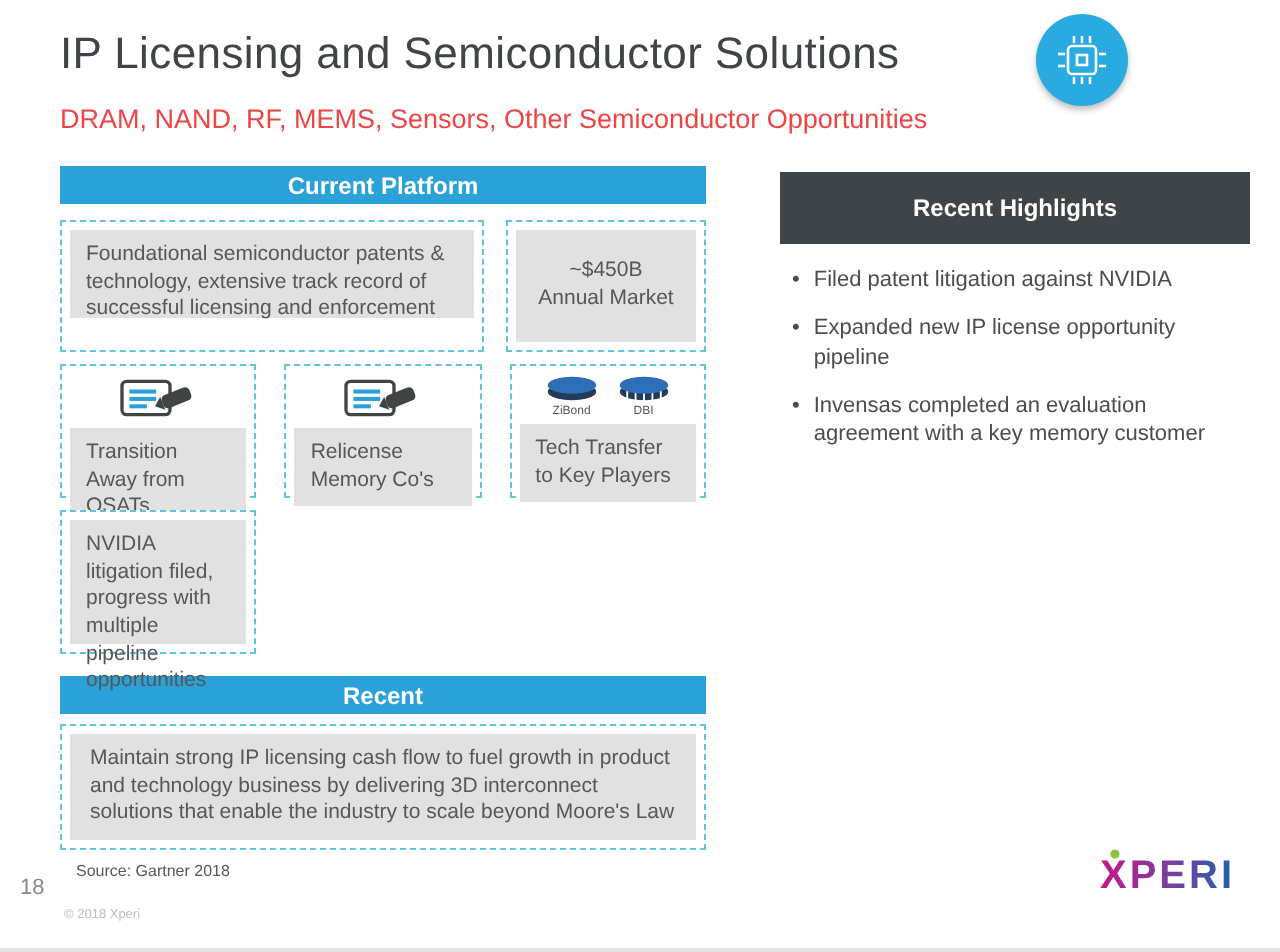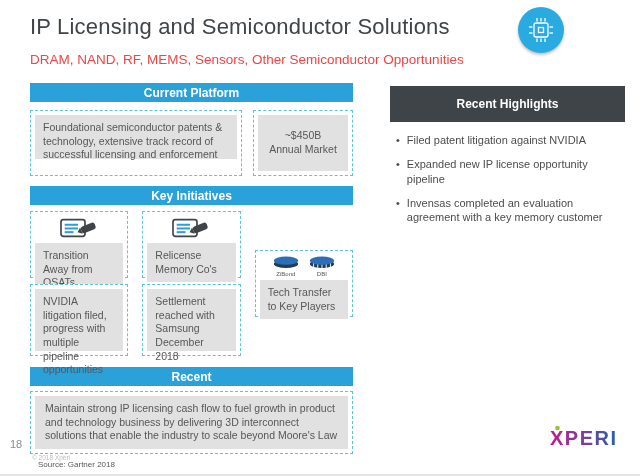--- a/index.html
+++ b/index.html
@@ -33,21 +33,21 @@
   .gray { background:#e1e1e1; color:#575757; font-size:10.5px; line-height:1.3; padding:6px 8px; }
   .center { text-align:center; }
 
   .cp-row { display:flex; gap:11px; margin-top:8px; }
   .cp-wide { flex:1; }
   .cp-wide .gray { height:44px; }
   .cp-narrow { width:100px; }
   .cp-narrow .gray { height:56px; display:flex; align-items:center; justify-content:center; white-space:pre-line; }
 
   .bar.ki { margin-top:10px; }
-  .ki-grid { display:flex; gap:14px; margin-top:6px;align-items:center; }
+  .ki-grid { display:flex; gap:14px; margin-top:6px; }
   .ki-col { flex:1; display:flex; flex-direction:column; }
   .ki-upper { height:67px; display:flex; flex-direction:column; }
   .icon-row { height:26px; display:flex; align-items:center; justify-content:center; gap:8px; }
   .wafer-wrap { display:flex; flex-direction:column; align-items:center; }
   .wafer-label { font-size:6px; color:#575757; margin-top:1px; }
   .ki-upper .gray { flex:1; margin-top:3px; }
   .ki-lower { height:72px; margin-top:6px; }
   .ki-lower .gray { height:100%; }
 
   .bar.vision { margin-top:11px; }
@@ -98,21 +98,20 @@
     <div class="cp-row">
       <div class="dashed cp-wide">
         <div class="gray">Foundational semiconductor patents &amp; technology, extensive track record of successful licensing and enforcement</div>
       </div>
       <div class="dashed cp-narrow">
         <div class="gray center">~$450B
 Annual Market</div>
       </div>
     </div>
 
-    <div class="bar blue ki">Key Initiatives</div>
     <div class="ki-grid">
 
       <div class="ki-col">
         <div class="dashed ki-upper">
           <div class="icon-row">
             <svg width="40" height="24" viewBox="0 0 42 26" aria-hidden="true">
               <rect x="1.5" y="4" width="26" height="18" rx="2.5" fill="#ffffff" stroke="#3f4449" stroke-width="1.8"></rect>
               <line x1="5.5" y1="9.5" x2="20" y2="9.5" stroke="#2aa1d9" stroke-width="2.2"></line>
               <line x1="5.5" y1="13.5" x2="20" y2="13.5" stroke="#2aa1d9" stroke-width="2.2"></line>
               <line x1="5.5" y1="17.5" x2="15" y2="17.5" stroke="#2aa1d9" stroke-width="2.2"></line>
@@ -137,23 +136,20 @@
               <line x1="5.5" y1="9.5" x2="20" y2="9.5" stroke="#2aa1d9" stroke-width="2.2"></line>
               <line x1="5.5" y1="13.5" x2="20" y2="13.5" stroke="#2aa1d9" stroke-width="2.2"></line>
               <line x1="5.5" y1="17.5" x2="15" y2="17.5" stroke="#2aa1d9" stroke-width="2.2"></line>
               <g transform="rotate(-22 30 13)">
                 <rect x="23" y="9.5" width="16" height="7.5" rx="2.5" fill="#3f4449"></rect>
                 <polygon points="23,9.5 18.5,13.2 23,17" fill="#3f4449"></polygon>
               </g>
             </svg>
           </div>
           <div class="gray">Relicense Memory Co's</div>
-        </div>
-        <div class="dashed ki-lower">
-          <div class="gray">Settlement reached with Samsung December 2018</div>
         </div>
       </div>
 
       <div class="ki-col">
         <div class="dashed ki-upper">
           <div class="icon-row">
             <div class="wafer-wrap">
               <svg width="28" height="15" viewBox="0 0 30 16" aria-hidden="true">
                 <ellipse cx="15" cy="9.5" rx="13" ry="4.5" fill="#223c58"></ellipse>
                 <ellipse cx="15" cy="6" rx="13" ry="4.5" fill="#2d6fb7"></ellipse>

